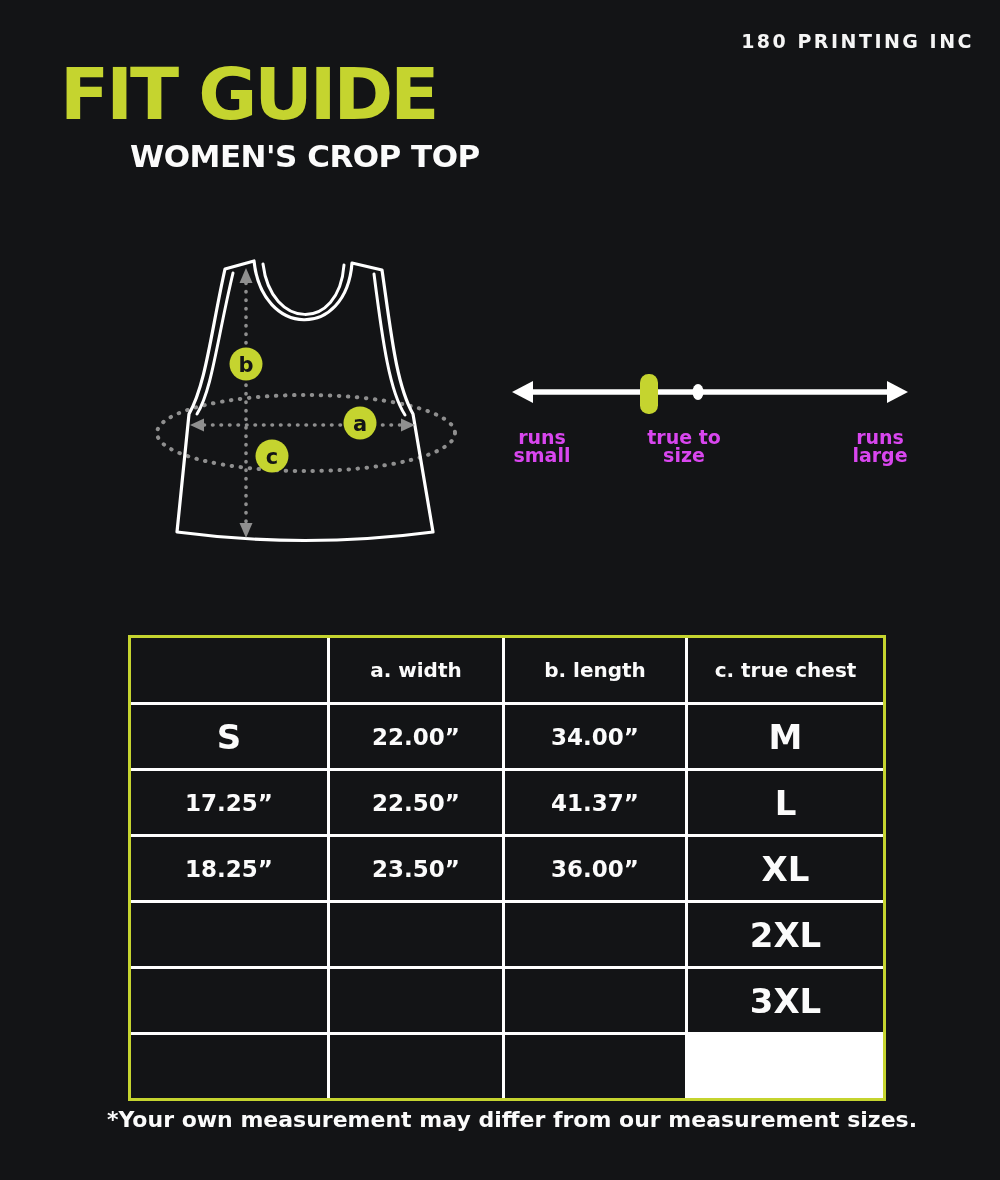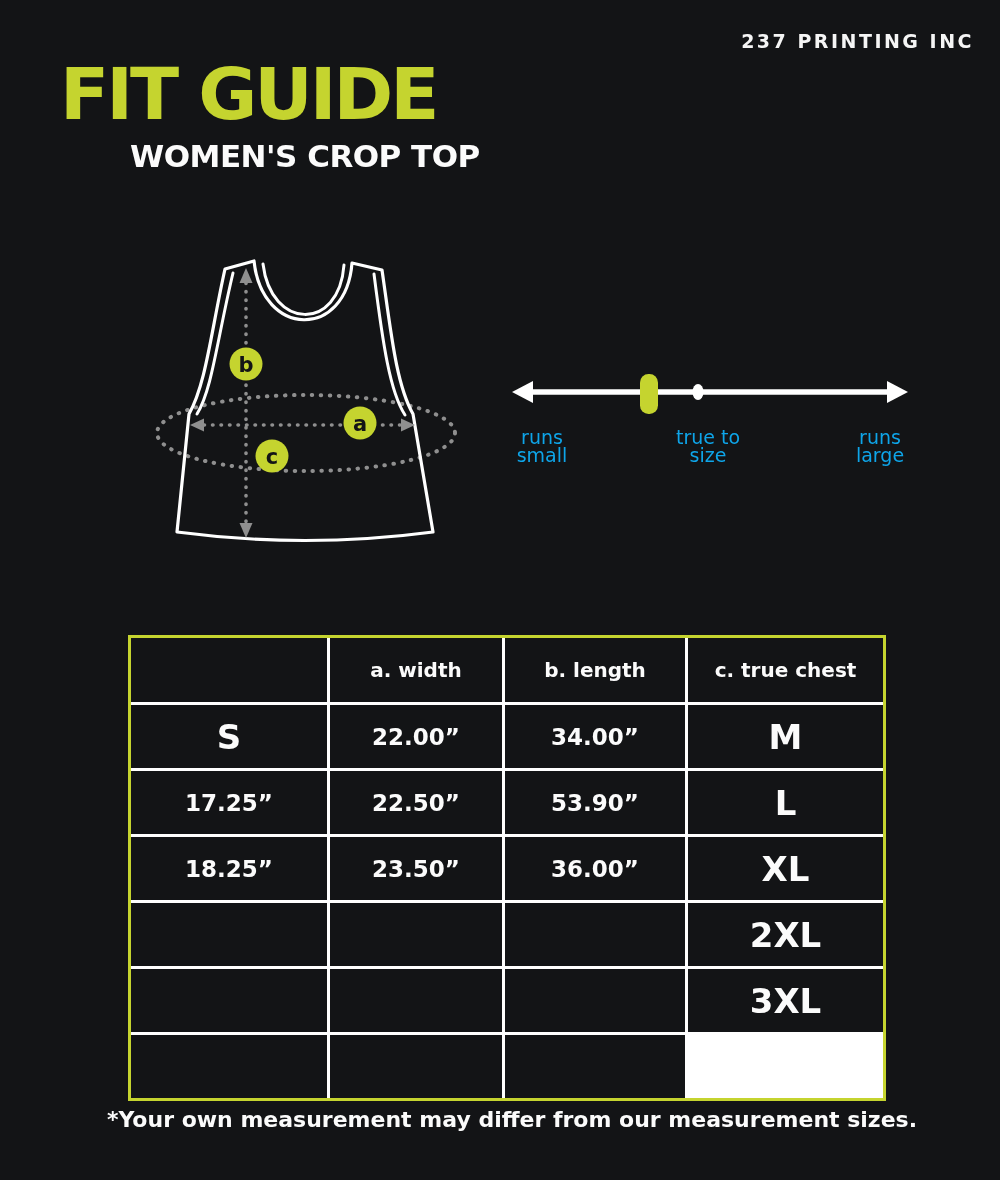--- a/index.html
+++ b/index.html
@@ -63,25 +63,25 @@
     left: 495px;
     top: 358px;
     width: 425px;
     height: 62px;
   }
   .scale-label {
     position: absolute;
     text-align: center;
     font-size: 19px;
     line-height: 18px;
-    font-weight: 400;
-    color: #0ea5e9;
+    font-weight: 700;
+    color: #d946ef;
   }
   .scale-label.left   { left: 497px; top: 428px; width: 90px; }
-  .scale-label.center { left: 648px; top: 428px; width: 120px; }
+  .scale-label.center { left: 624px; top: 428px; width: 120px; }
   .scale-label.right  { left: 830px; top: 428px; width: 100px; }
 
   .size-table {
     position: absolute;
     left: 128px;
     top: 635px;
     width: 758px;
     height: 466px;
     background: var(--grid);
     border: 3px solid var(--accent);
@@ -110,21 +110,21 @@
     font-size: 22px;
     font-weight: 800;
     color: #fbfbfb;
   }
 </style>
 </head>
 <body>
 
 <div class="page">
 
-  <div class="brand">237 PRINTING INC</div>
+  <div class="brand">180 PRINTING INC</div>
   <div class="title">FIT GUIDE</div>
   <div class="subtitle">WOMEN'S CROP TOP</div>
 
   <svg class="diagram-svg" viewBox="130 245 340 326">
 
     <ellipse cx="306" cy="433" rx="149" ry="38" fill="none" stroke="#8f8f8f" stroke-width="4" stroke-linecap="round" stroke-dasharray="0.5 8.5"></ellipse>
 
     <path d="M 225,269 L 254,261
              C 262,338 346,340 352,263
              L 382,270
@@ -192,21 +192,21 @@
     <div class="cell header">b. length</div>
     <div class="cell header">c. true chest</div>
 
     <div class="cell size">S</div>
     <div class="cell value">22.00”</div>
     <div class="cell value">34.00”</div>
 
     <div class="cell size">M</div>
     <div class="cell value">17.25”</div>
     <div class="cell value">22.50”</div>
-    <div class="cell value">53.90”</div>
+    <div class="cell value">41.37”</div>
 
     <div class="cell size">L</div>
     <div class="cell value">18.25”</div>
     <div class="cell value">23.50”</div>
     <div class="cell value">36.00”</div>
 
     <div class="cell size">XL</div>
     <div class="cell value"></div>
     <div class="cell value"></div>
     <div class="cell value"></div>

